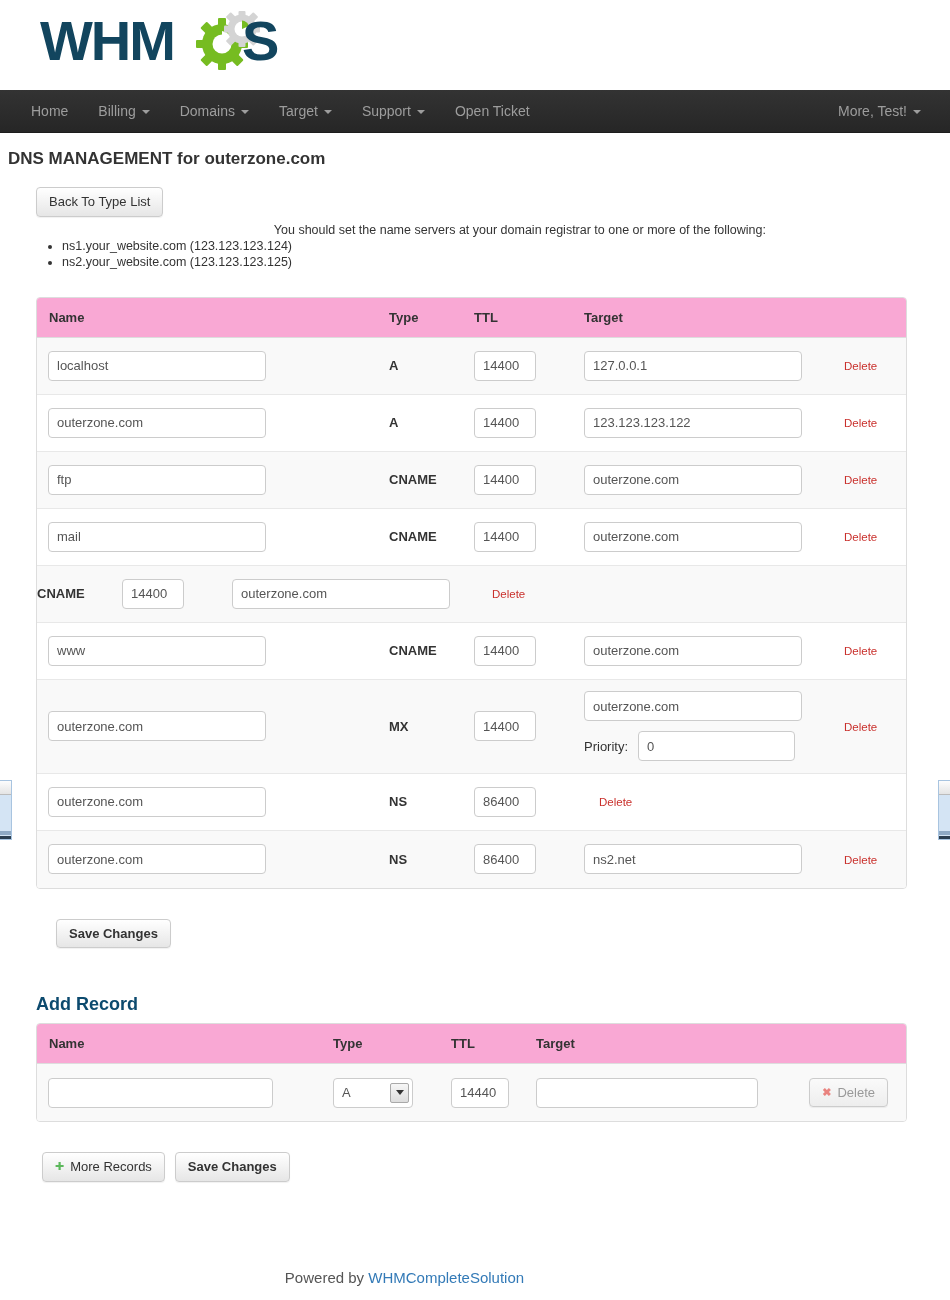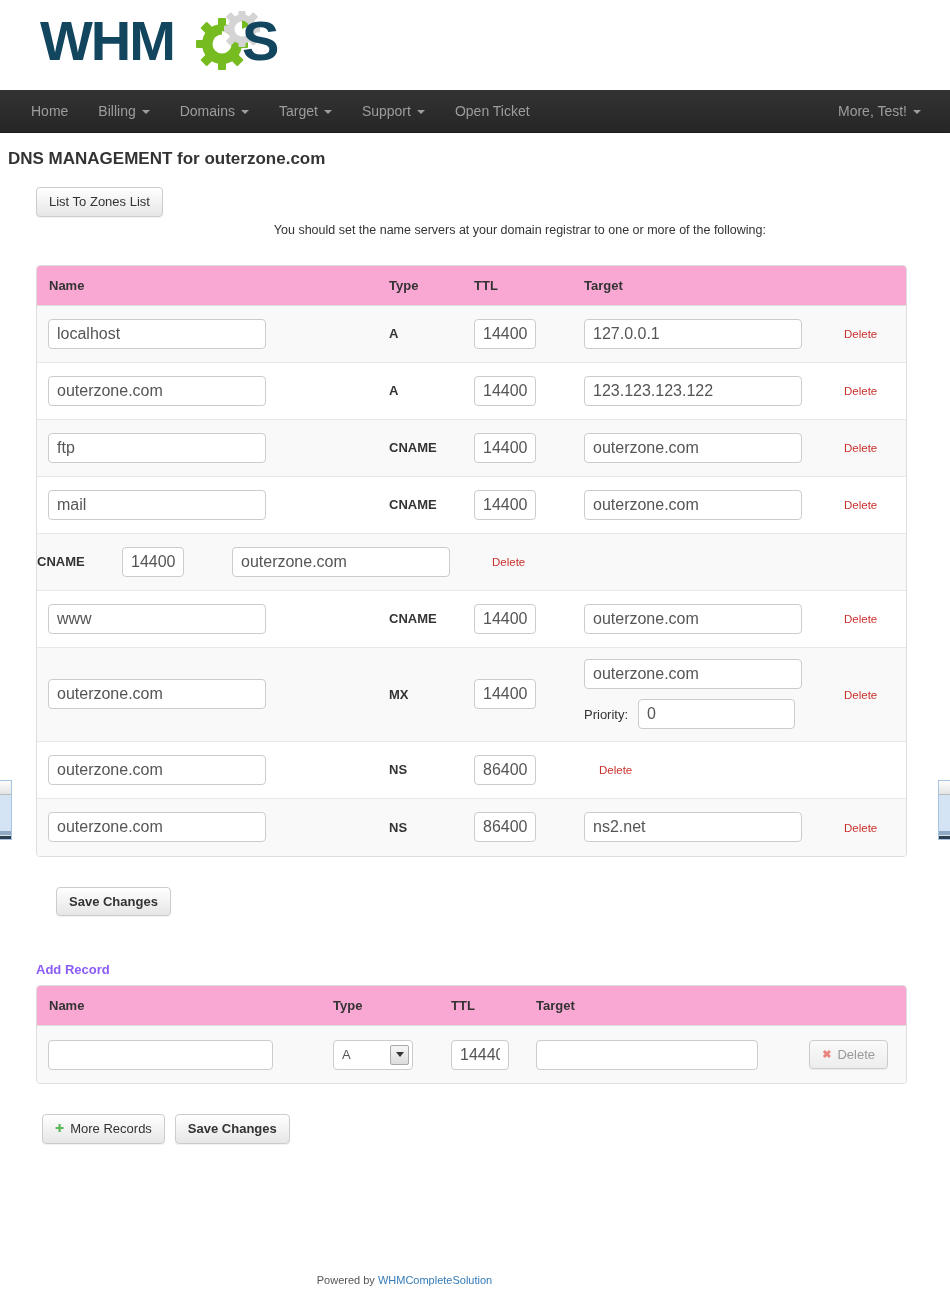--- a/index.html
+++ b/index.html
@@ -114,21 +114,21 @@
   .thead .c-name { padding-left: 12px; }
   .thead .c-type { width: 85px; }
   .thead .c-ttl  { width: 110px; }
   .thead .c-target { width: 245px; }
 
   .inp {
     border: 1px solid #cccccc;
     border-radius: 4px;
     background: #ffffff;
     font-family: "Liberation Sans", sans-serif;
-    font-size: 16px;
+    font-size: 13px;
     color: #555555;
     padding: 6px 8px;
     height: 30px;
     outline: none;
   }
   .inp-name { width: 218px; }
   .inp-ttl  { width: 62px; }
   .inp-target { width: 218px; }
   .inp-prio { width: 157px; }
   .inp-add-name { width: 225px; }
@@ -157,27 +157,27 @@
     background: linear-gradient(to bottom,#f6f6f6,#dddddd);
     display:flex; align-items:center; justify-content:center;
   }
   .sel-arrow i {
     display:block; width:0; height:0;
     border-left:4px solid transparent; border-right:4px solid transparent;
     border-top:5px solid #333;
   }
 
   .save-wrap { padding: 30px 0 0 20px; }
-  .addrec-title { font-weight:bold; font-size:13px; color:#8b5cf6; margin-top: 46px; }
+  .addrec-title { font-weight:bold; font-size:18px; color:#0c4a6e; margin-top: 46px; }
   .bottom-btns { padding: 30px 0 0 6px; display:flex; gap:10px; }
 
   
   .footer {
     position:absolute; left:0; bottom:14px; width:770px;
-    text-align:center; font-size:11px; color:#555;padding-left:39px;
+    text-align:center; font-size:15px; color:#555;padding-left:39px;
   }
   .footer a { color:#337ab7; text-decoration:none; }
 
   
   .side-tab {
     position:absolute; top:780px; width:16px; height:60px;
     background:#d4e4f4; border:1px solid #a8c4e0;
   }
   .side-tab .cap { height:14px; background:linear-gradient(to bottom,#fdfdfd,#e4e4e4); border-bottom:1px solid #bbb; }
   .side-tab .bar { position:absolute; bottom:4px; left:0; width:100%; height:4px; background:#8fa9c4; }
@@ -264,24 +264,28 @@
   </div>
 </div>
 
 <div class="container">
 
   <div class="page-title">DNS MANAGEMENT for outerzone.com</div>
 
   <div class="content">
 
     <div class="back-btn-wrap">
-      <button class="btn">List To Zones List</button>
+      <button class="btn">Back To Type List</button>
     </div>
 
     <div class="ns-note">You should set the name servers at your domain registrar to one or more of the following:</div>
+    <ul class="ns-list">
+      <li>ns1.your_website.com (123.123.123.124)</li>
+      <li>ns2.your_website.com (123.123.123.125)</li>
+    </ul>
 
     <div class="panel">
       <div class="thead">
         <div class="th c-name">Name</div>
         <div class="th c-type">Type</div>
         <div class="th c-ttl">TTL</div>
         <div class="th c-target">Target</div>
         <div class="c-act"></div>
       </div>
 

